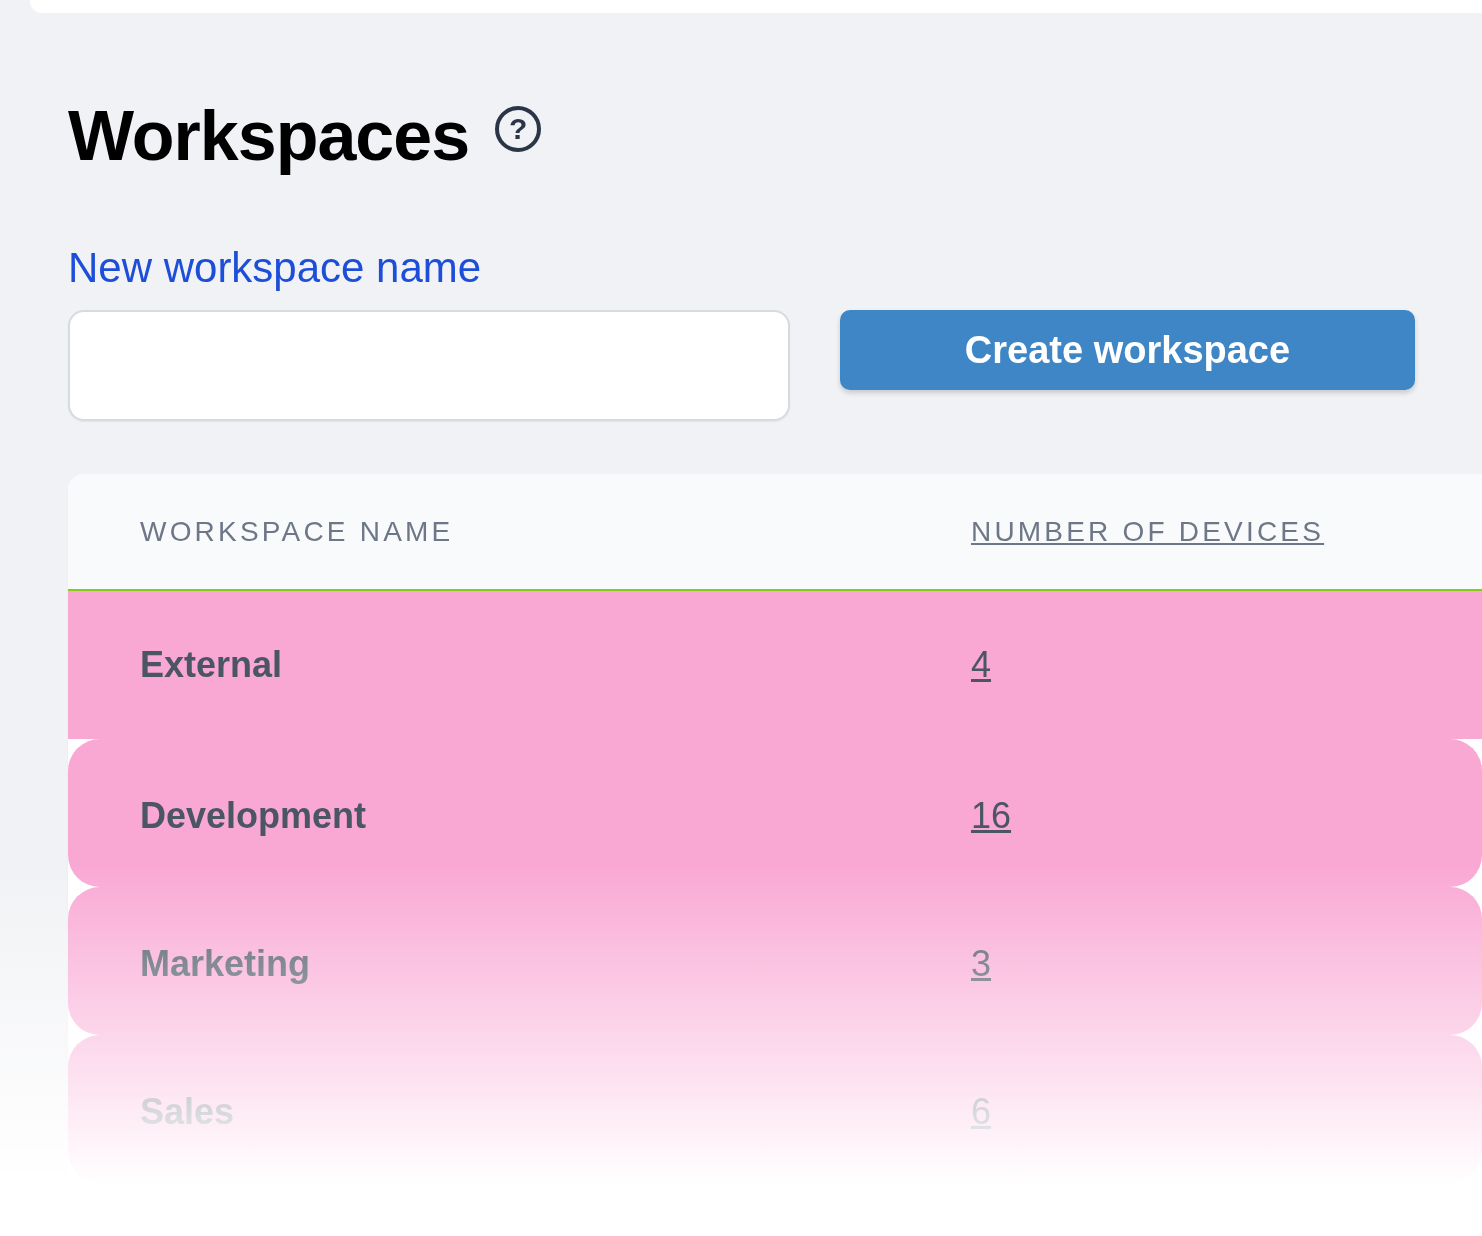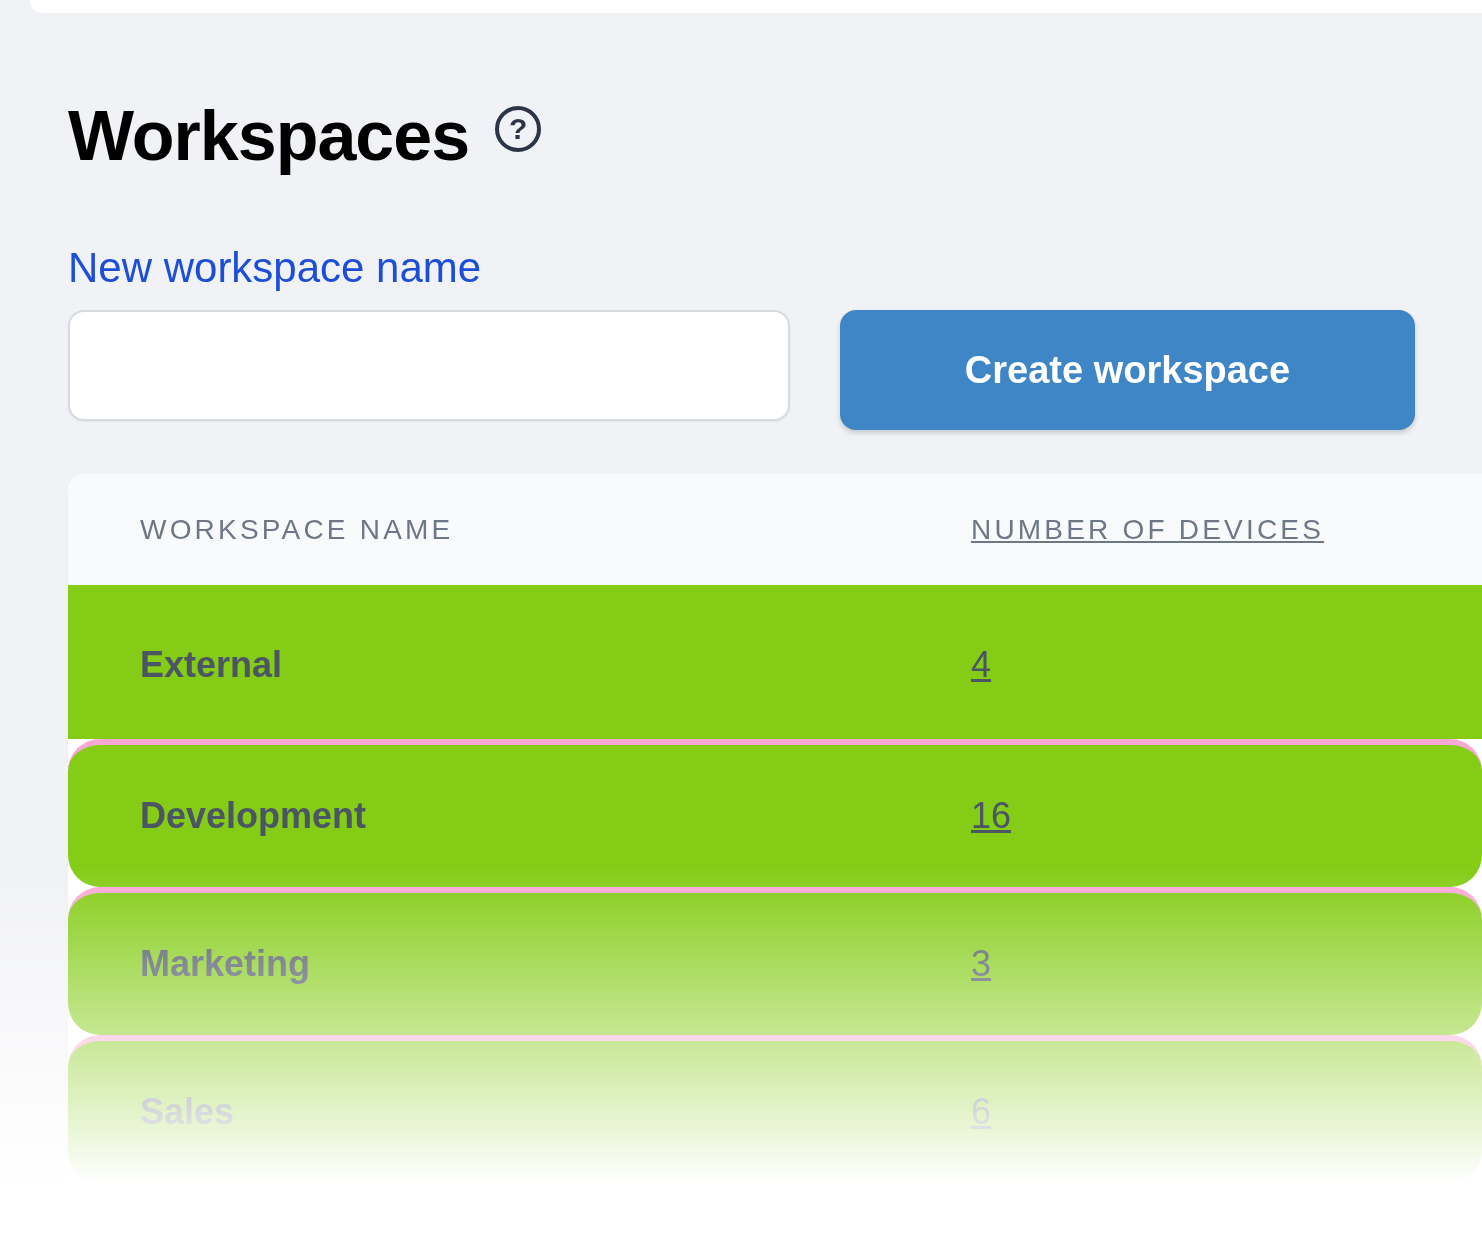--- a/index.html
+++ b/index.html
@@ -71,24 +71,24 @@
     border-radius: 16px;
     font-size: 38px;
     color: #303b4f;
     padding: 0 30px;
     outline: none;
     box-shadow: 0 1px 2px rgba(16,24,40,0.06);
     font-family: "Liberation Sans", sans-serif;
   }
   .create-btn {
     flex: 1;
-    height: 120px;
+    height: 80px;
     background: #3e86c5;
     border: none;
-    border-radius: 16px;
+    border-radius: 10px;
     color: #ffffff;
     font-size: 38px;
     font-weight: 600;
     cursor: pointer;
     box-shadow: 0 3px 5px rgba(16,24,40,0.18);
     font-family: "Liberation Sans", sans-serif;
   }
 
   .table-card {
     position: absolute;
@@ -97,37 +97,37 @@
     background: #ffffff;
     border-top-left-radius: 16px;
     box-shadow: 0 1px 2px rgba(16,24,40,0.05);
   }
   .thead {
     display: flex;
     align-items: center;
     height: 117px;
     background: #f9fafb;
     border-top-left-radius: 16px;
-    border-bottom: 6px solid #84cc16;
+    border-bottom: 2px solid #84cc16;
   }
   .th {
     font-size: 28px;
     font-weight: 500;
     letter-spacing: 3.2px;
     color: #6e7787;
     text-transform: uppercase;
   }
   .col-name { width: 903px; padding-left: 72px; flex: 0 0 903px; }
   .col-devices { flex: 1; text-decoration: underline; }
 
   .trow {
     display: flex;
     align-items: center;
     height: 148px;
-    background: #84cc16;
+    background: #f9a8d4;
     cursor: pointer;
   }
   .trow + .trow { border-top: 6px solid #f9a8d4; border-radius: 32px; }
   .cell-name {
     font-size: 36px;
     font-weight: 700;
     color: #4b5564;
   }
   .cell-devices {
     font-size: 36px;

